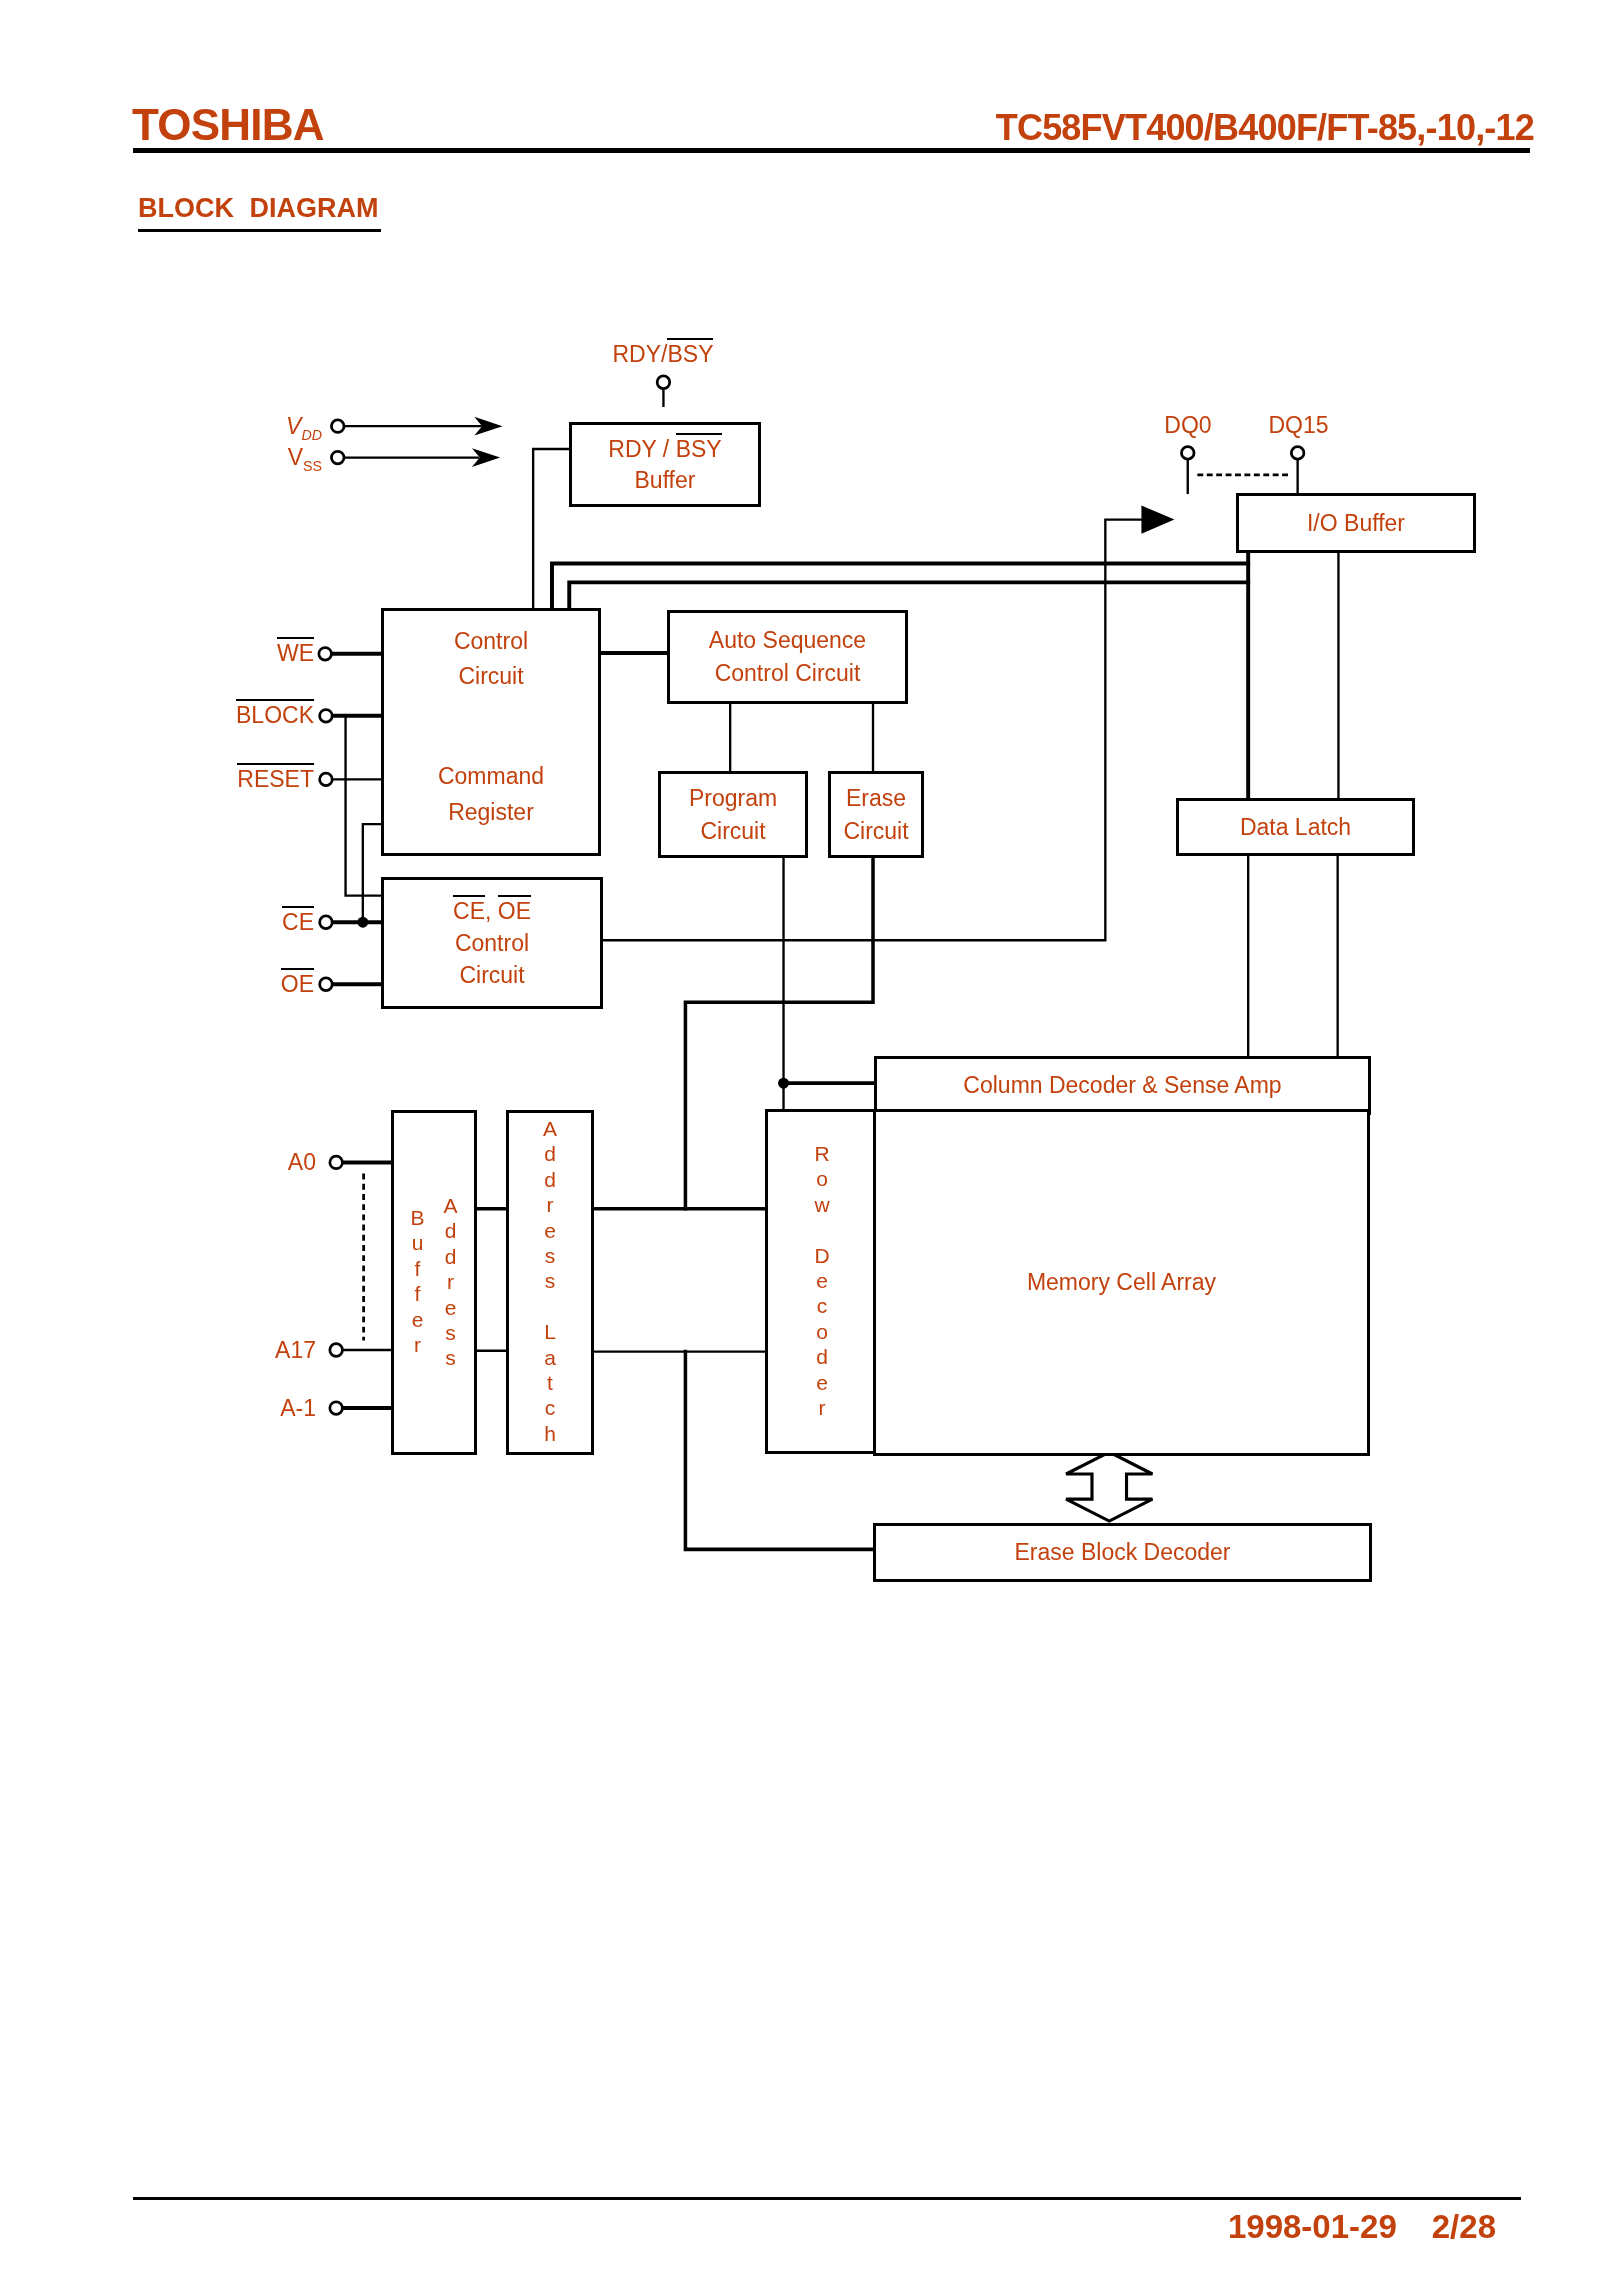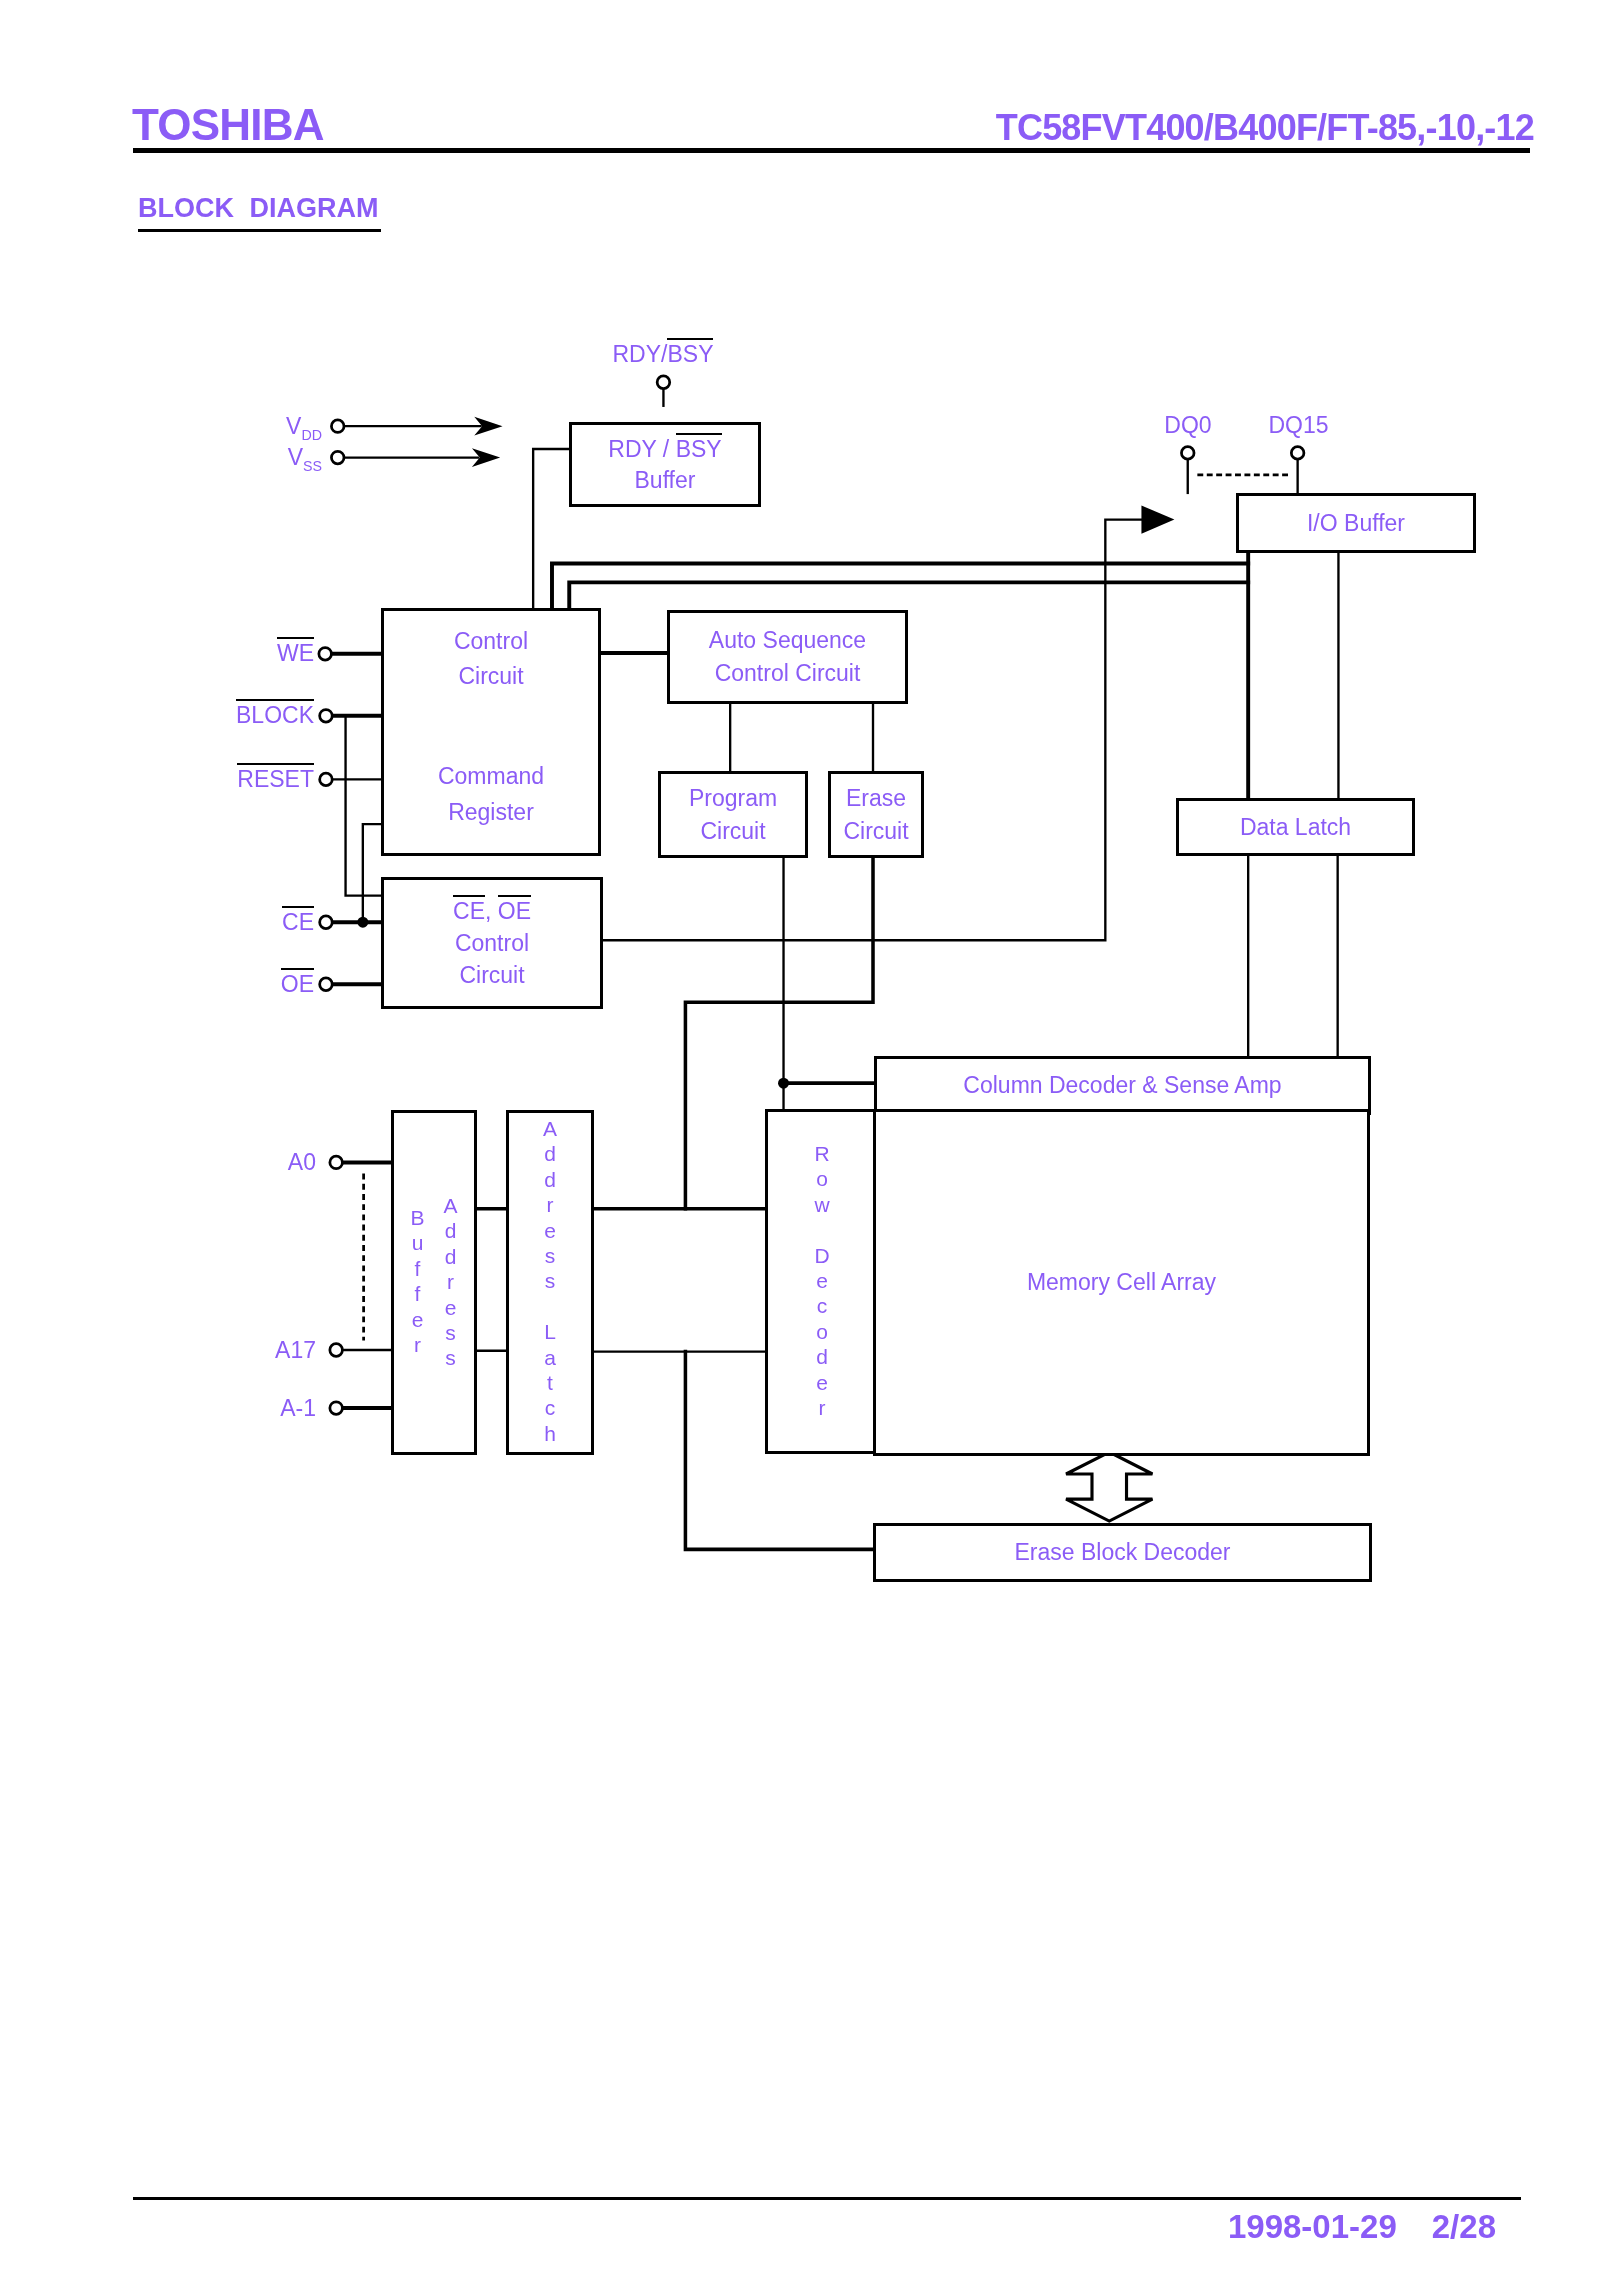--- a/index.html
+++ b/index.html
@@ -1,17 +1,17 @@
 <!DOCTYPE html>
 <html style="font-size:12.6px"><head>
 <meta charset="utf-8">
 <style>
   html,body{margin:0;padding:0;background:#e8e8e8;}
   .page{position:relative;width:1622px;height:2295px;background:#ffffff;
-        font-family:"Liberation Sans",sans-serif;color:#8b5cf6;overflow:hidden;}
+        font-family:"Liberation Sans",sans-serif;color:#c2410c;overflow:hidden;}
   .abs{position:absolute;}
   
   .brand{left:132px;top:100px;font-size:44px;font-weight:700;letter-spacing:-0.8px;}
   .partno{top:107px;right:88px;font-size:36px;font-weight:700;letter-spacing:-0.8px;}
   .hrule{left:133px;top:148px;width:1397px;height:4.7px;background:#000;}
   .sectitle{left:138px;top:193px;font-size:27px;font-weight:700;word-spacing:7.9px;
             border-bottom:3.1px solid #000;padding:0 3.1px 4.7px 0;}
   
   .box{position:absolute;border:3.1px solid #000;background:#fff;
        display:flex;flex-direction:column;align-items:center;justify-content:center;
@@ -118,21 +118,21 @@
       <circle cx="428" cy="1794" r="8"></circle>
     </g>
 
     <g fill="#000">
       <circle cx="462" cy="1175" r="7"></circle>
       <circle cx="998" cy="1380" r="7"></circle>
     </g>
   </svg>
 
   <div class="lbl" style="left:604px;top:338px;width:118px;text-align:center;"><span>RDY/</span><span class="ov">BSY</span></div>
-  <div class="lbl r" style="left:236px;top:411px;"><span>V</span><sub>DD</sub></div>
+  <div class="lbl r" style="left:236px;top:411px;font-style:italic;"><span>V</span><sub>DD</sub></div>
   <div class="lbl r" style="left:236px;top:442px;"><span>V</span><sub>SS</sub></div>
   <div class="lbl" style="left:1152px;top:410px;width:72px;text-align:center;">DQ0</div>
   <div class="lbl" style="left:1260px;top:410px;width:77px;text-align:center;">DQ15</div>
   <div class="lbl r" style="left:228px;top:637px;"><span class="ov">WE</span></div>
   <div class="lbl r" style="left:228px;top:699px;"><span class="ov">BLOCK</span></div>
   <div class="lbl r" style="left:228px;top:763px;"><span class="ov">RESET</span></div>
   <div class="lbl r" style="left:228px;top:906px;"><span class="ov">CE</span></div>
   <div class="lbl r" style="left:228px;top:968px;"><span class="ov">OE</span></div>
   <div class="lbl r" style="left:230px;top:1147px;">A0</div>
   <div class="lbl r" style="left:230px;top:1335px;">A17</div>

